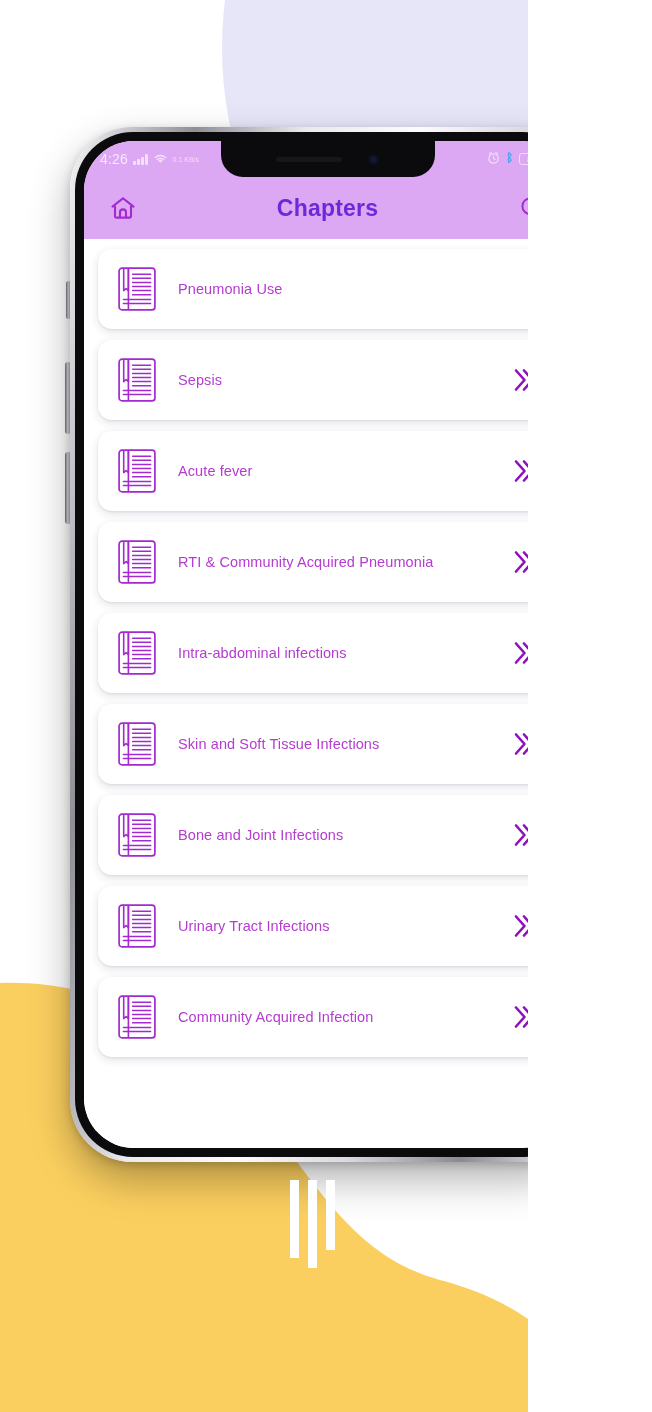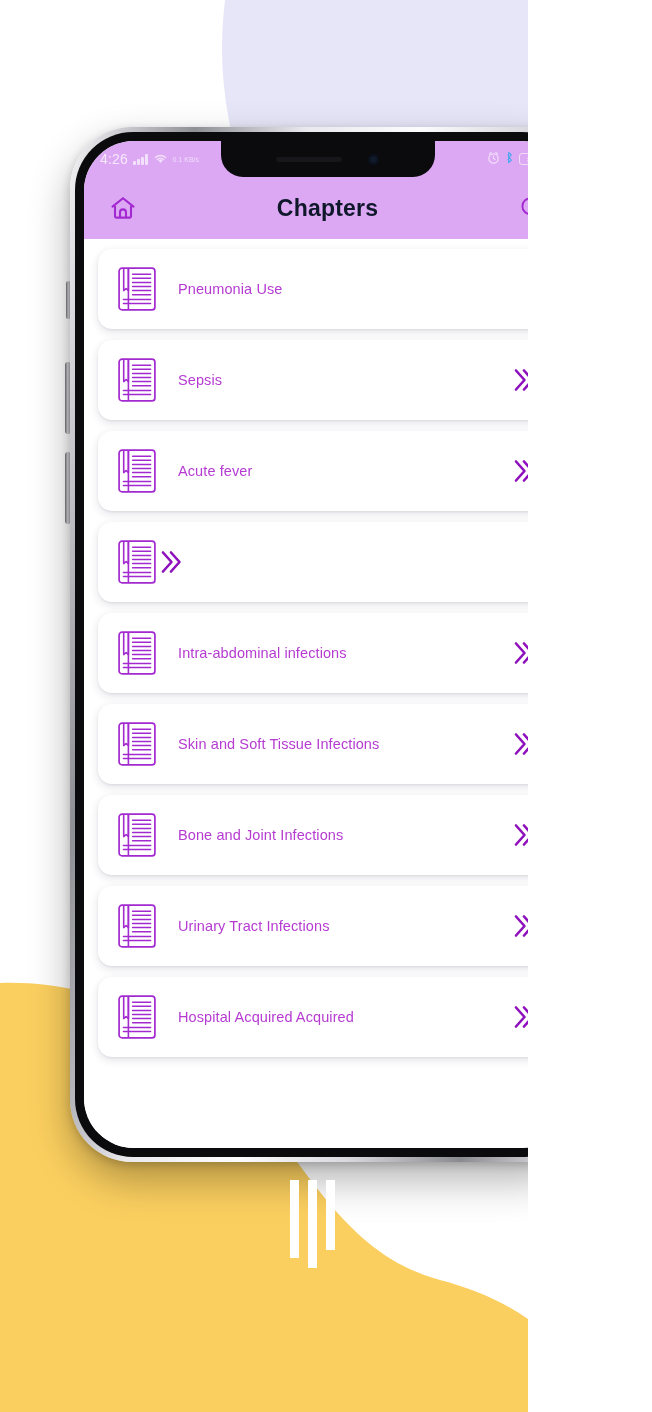--- a/index.html
+++ b/index.html
@@ -183,21 +183,21 @@
     background: #dca8f3;
     display: flex;
     align-items: center;
     justify-content: space-between;
     padding: 0 22px;
     z-index: 9;
   }
   #app-title {
     font-size: 23px;
     font-weight: bold;
-    color: #0f172a;
+    color: #6d28d9;
     letter-spacing: .2px;
   }
   .hdr-icon {
     width: 34px; height: 34px;
     display: flex; align-items: center; justify-content: center;
     cursor: pointer;
   }
   .hdr-icon svg { display: block; }
 
   
@@ -386,20 +386,21 @@
             <div class="chapter-card">
               <span class="card-icon">
 <svg width="38" height="44" viewBox="0 0 38 44">
   <rect x="1.1" y="1.1" width="35.8" height="41.8" rx="3" stroke="#a32ad0" stroke-width="1.7" fill="none"></rect>
   <path d="M10.4 1.1v41.8" stroke="#a32ad0" stroke-width="1.6"></path>
   <path d="M5.7 1.1v22.5l2.4-2.1 2.3 2.1V1.1" stroke="#a32ad0" stroke-width="1.6" fill="none" stroke-linejoin="round"></path>
   <path d="M14.6 7.2h18M14.6 11.3h18M14.6 15.4h18M14.6 19.5h18M14.6 23.6h18M14.6 27.7h18" stroke="#a32ad0" stroke-width="1.5" stroke-linecap="round"></path>
   <path d="M5.4 32.4h27.2M5.4 36.6h27.2" stroke="#a32ad0" stroke-width="1.5" stroke-linecap="round"></path>
 </svg>
               </span>
+              <span class="card-label">RTI &amp; Community Acquired Pneumonia</span>
               <span class="card-chevron">
 <svg width="22" height="26" viewBox="0 0 22 26">
   <path d="M3 3.5 11.5 13 3 22.5" stroke="#8f10bd" stroke-width="2.6" fill="none" stroke-linecap="round" stroke-linejoin="round"></path>
   <path d="M11 3.5 19.5 13 11 22.5" stroke="#8f10bd" stroke-width="2.6" fill="none" stroke-linecap="round" stroke-linejoin="round"></path>
 </svg>
               </span>
             </div>
             <div class="chapter-card">
               <span class="card-icon">
 <svg width="38" height="44" viewBox="0 0 38 44">
@@ -475,21 +476,21 @@
             <div class="chapter-card">
               <span class="card-icon">
 <svg width="38" height="44" viewBox="0 0 38 44">
   <rect x="1.1" y="1.1" width="35.8" height="41.8" rx="3" stroke="#a32ad0" stroke-width="1.7" fill="none"></rect>
   <path d="M10.4 1.1v41.8" stroke="#a32ad0" stroke-width="1.6"></path>
   <path d="M5.7 1.1v22.5l2.4-2.1 2.3 2.1V1.1" stroke="#a32ad0" stroke-width="1.6" fill="none" stroke-linejoin="round"></path>
   <path d="M14.6 7.2h18M14.6 11.3h18M14.6 15.4h18M14.6 19.5h18M14.6 23.6h18M14.6 27.7h18" stroke="#a32ad0" stroke-width="1.5" stroke-linecap="round"></path>
   <path d="M5.4 32.4h27.2M5.4 36.6h27.2" stroke="#a32ad0" stroke-width="1.5" stroke-linecap="round"></path>
 </svg>
               </span>
-              <span class="card-label">Hospital Acquired Acquired</span>
+              <span class="card-label">Community Acquired Infection</span>
               <span class="card-chevron">
 <svg width="22" height="26" viewBox="0 0 22 26">
   <path d="M3 3.5 11.5 13 3 22.5" stroke="#8f10bd" stroke-width="2.6" fill="none" stroke-linecap="round" stroke-linejoin="round"></path>
   <path d="M11 3.5 19.5 13 11 22.5" stroke="#8f10bd" stroke-width="2.6" fill="none" stroke-linecap="round" stroke-linejoin="round"></path>
 </svg>
               </span>
             </div>
           </div>
 
       </div>

